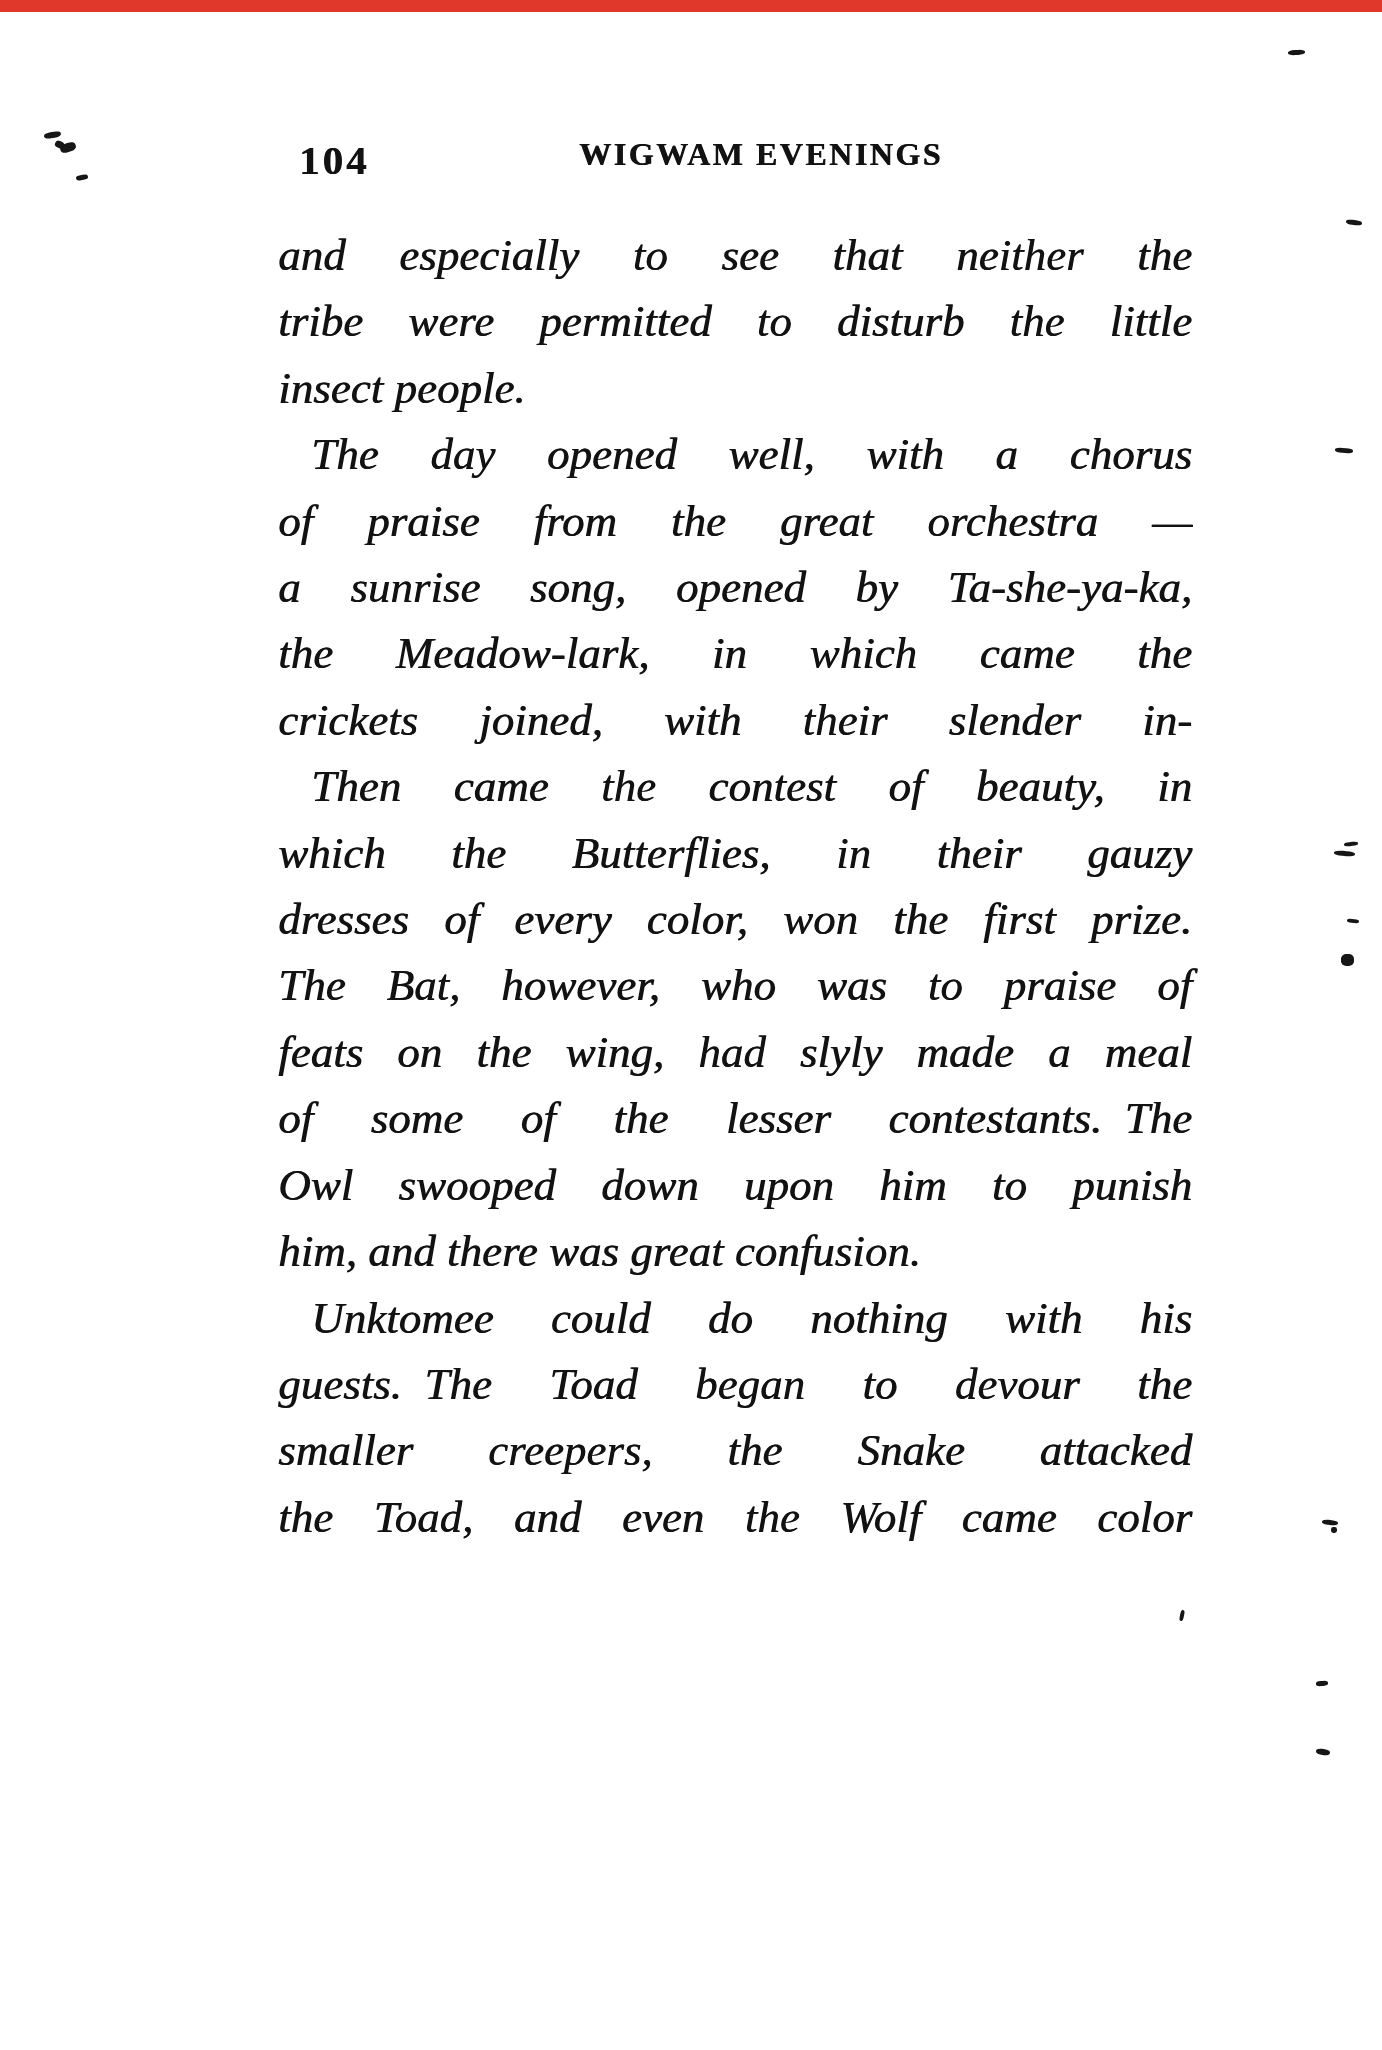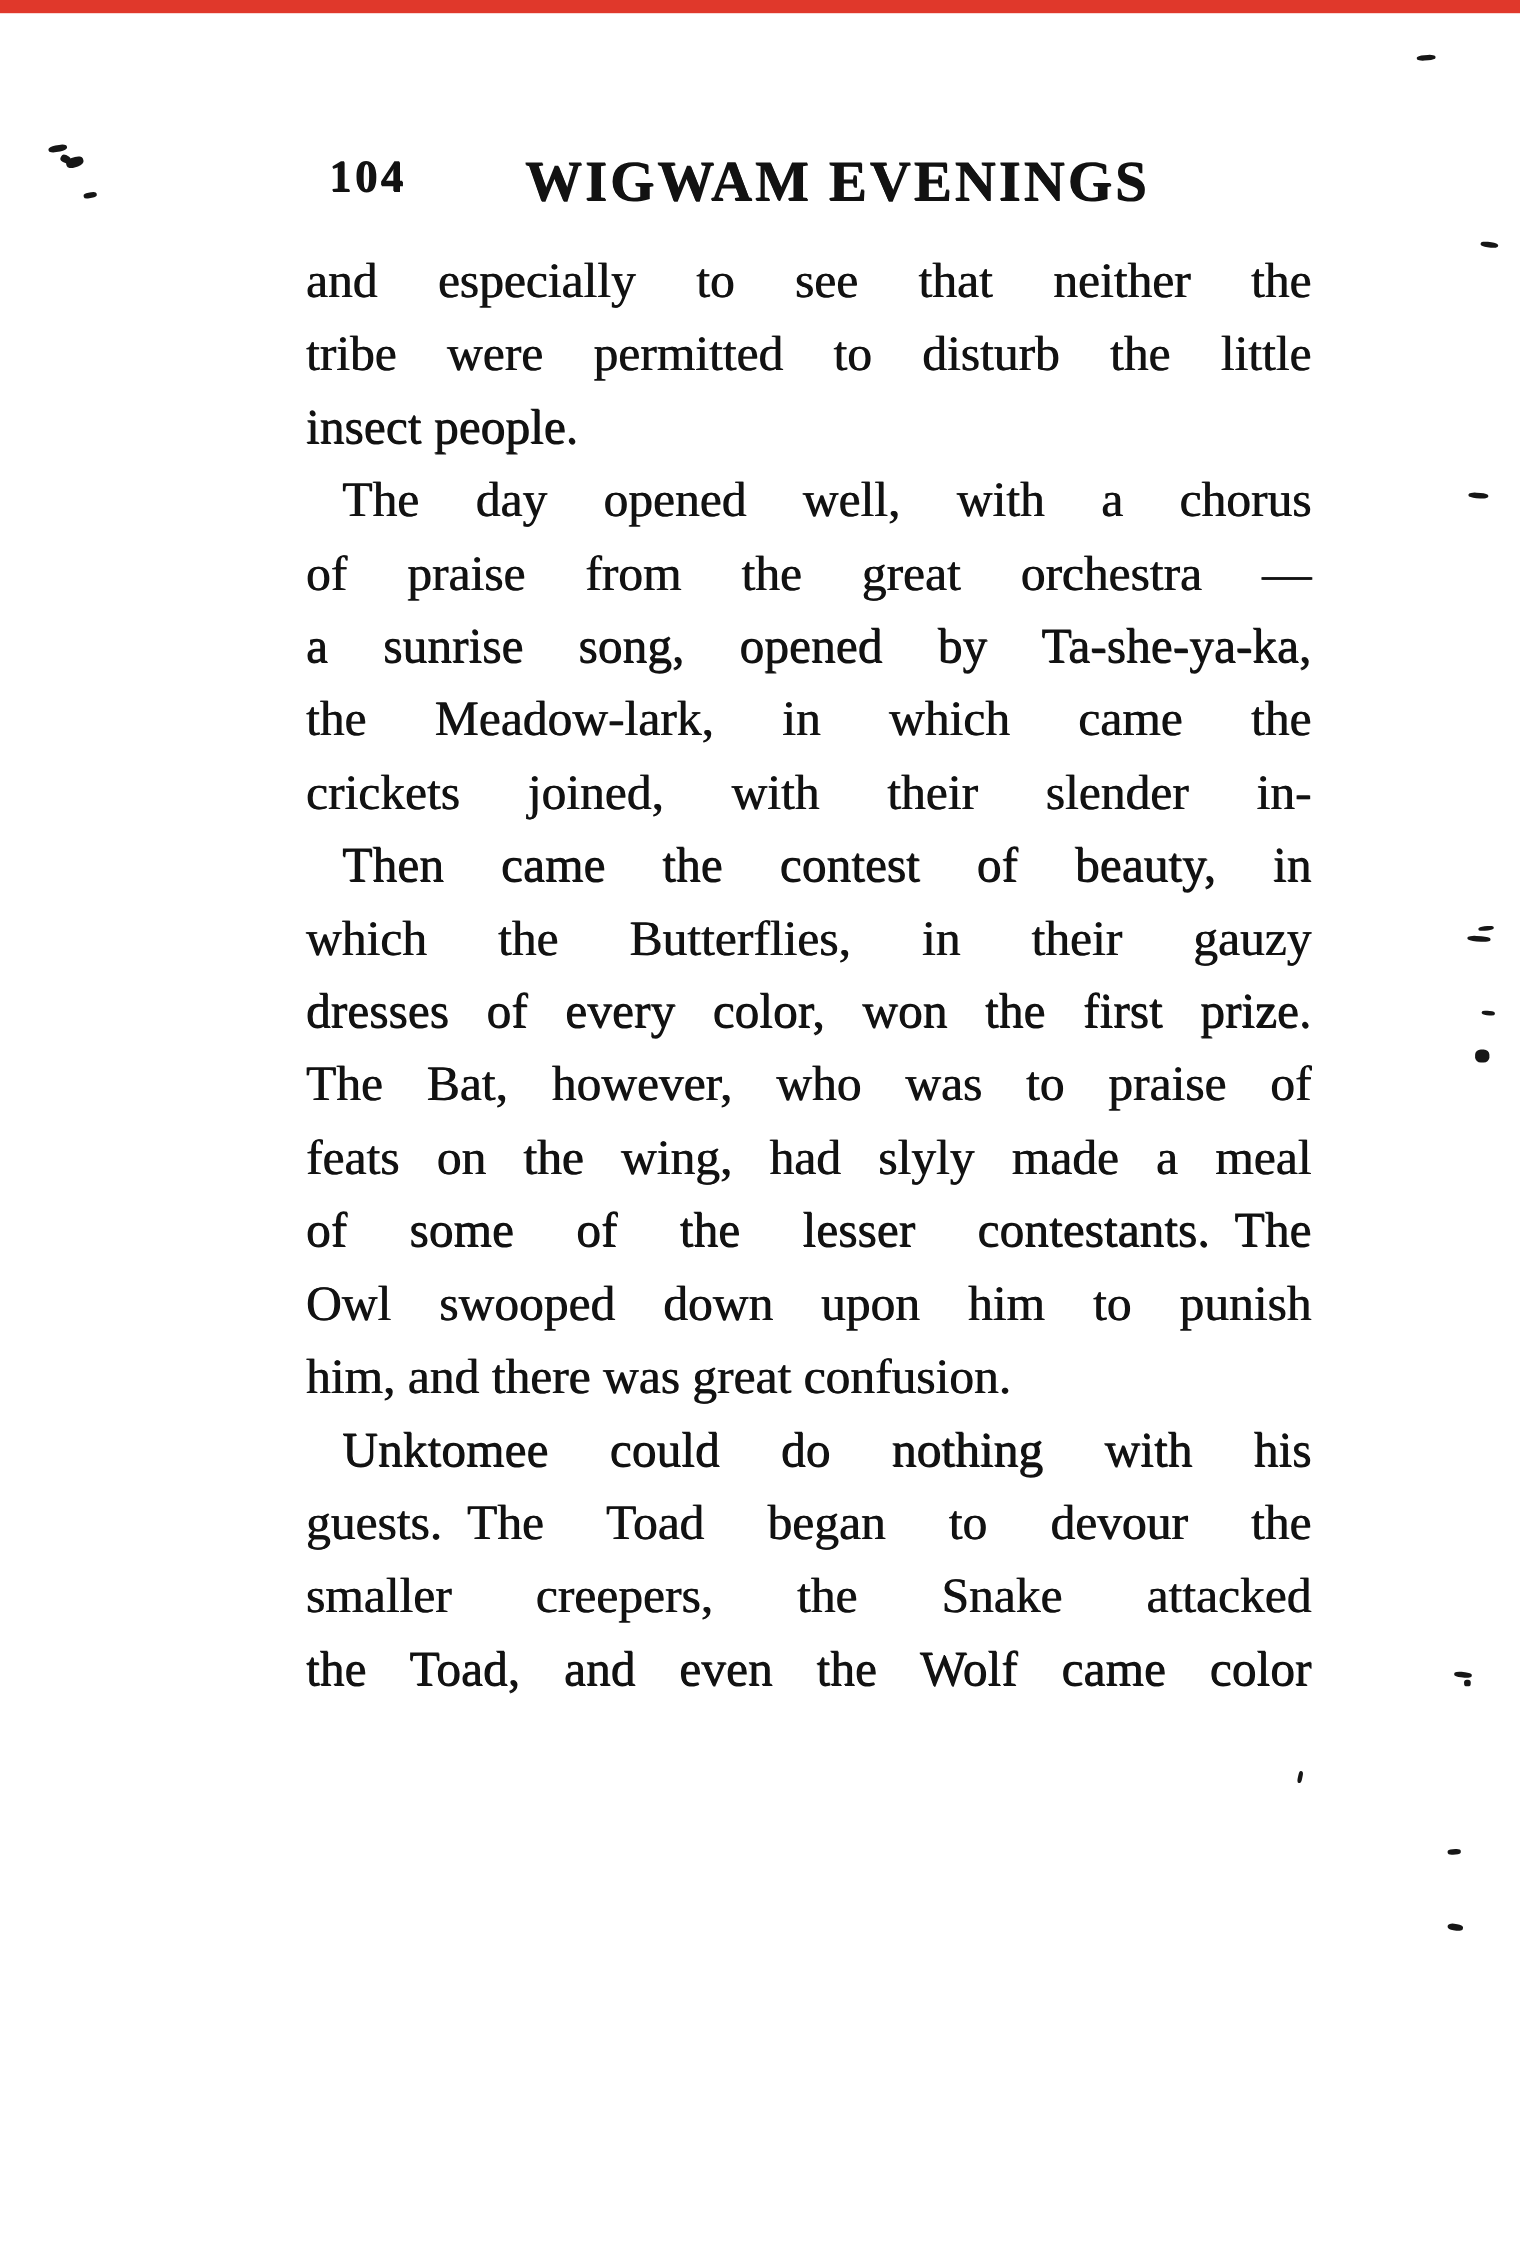--- a/index.html
+++ b/index.html
@@ -26,32 +26,33 @@
     position: absolute;
     left: 299px; top: 136px;
     font-size: 41px; font-weight: bold;
     letter-spacing: 3px;
     text-shadow: 0.6px 0.4px 0 currentColor;
   }
   .running-title {
     position: absolute;
     left: 761px; top: 136px;
     transform: translateX(-50%);
-    font-size: 52px; font-weight: bold;
+    font-size: 32px; font-weight: bold;
     letter-spacing: 2.5px;
     white-space: nowrap;
     text-shadow: 0.6px 0.4px 0 currentColor;
   }
   .text-block {
     position: absolute;
     left: 278px; top: 222px;
     width: 914px;
     font-size: 45px;
     line-height: 66.4px;
     text-shadow: 0.7px 0.4px 0 currentColor; 
+    font-style: italic;
   }
   .line {
     text-align: justify;
     text-align-last: justify;
     white-space: normal;
   }
   .line.flush { text-align-last: left; }
   .line.indent { text-indent: 33px; }
   .mark {
     position: absolute;

